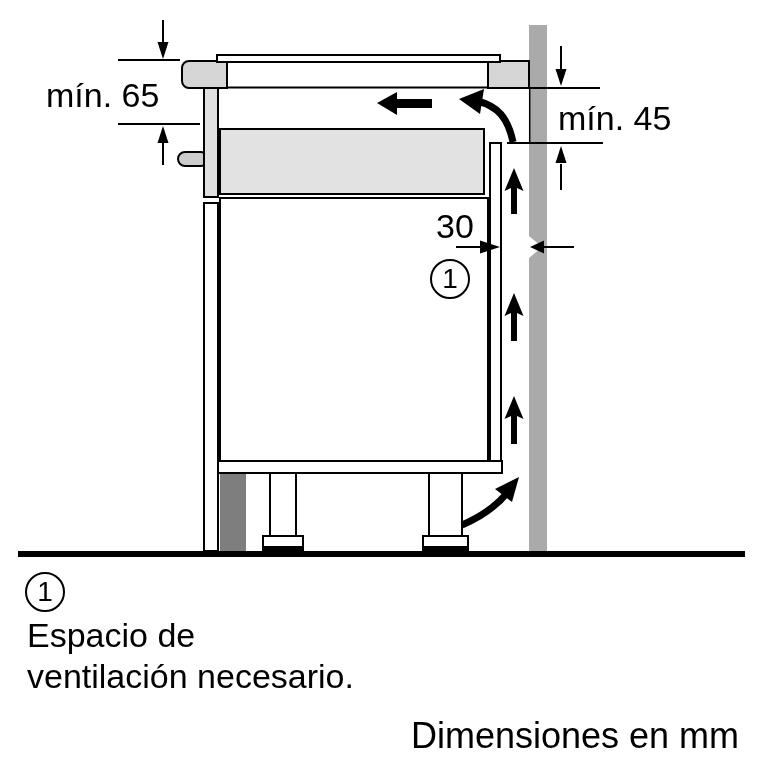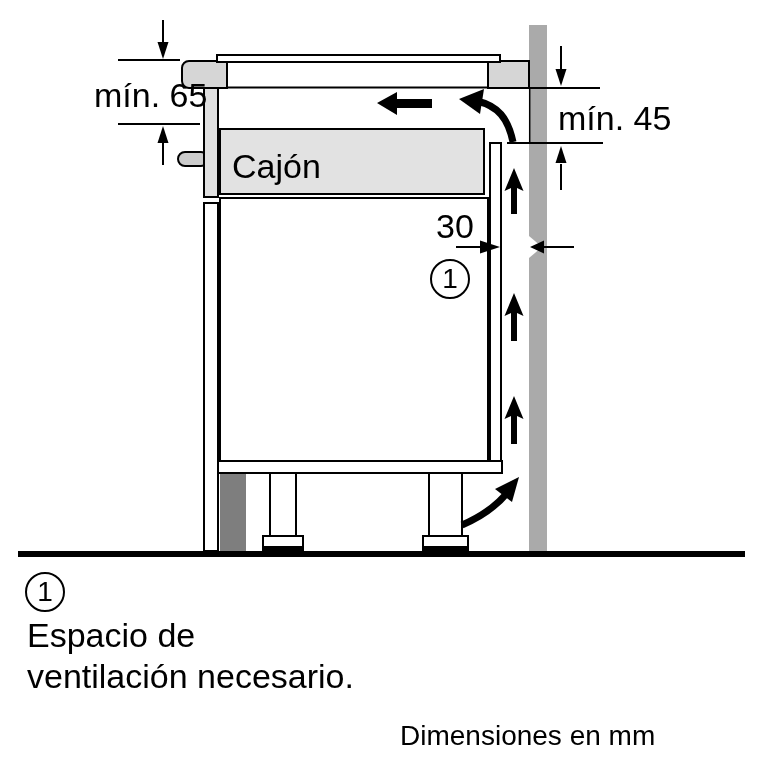--- a/index.html
+++ b/index.html
@@ -6,21 +6,21 @@
   body{width:760px;height:760px;overflow:hidden;
        font-family:"Liberation Sans", sans-serif;color:#000;}
   .stage{position:relative;width:760px;height:760px;}
   .stage svg{position:absolute;left:0;top:0;}
   .lbl{position:absolute;font-size:34px;line-height:34px;white-space:pre;}
   .callout{position:absolute;width:40px;height:40px;border:2.5px solid #000;
            border-radius:50%;box-sizing:border-box;display:flex;
            align-items:center;justify-content:center;
            font-size:28px;line-height:1;background:#fff;}
   .footer-note{position:absolute;left:400px;top:719px;width:350px;
-               text-align:left;font-size:28px;line-height:34px;}
+               text-align:center;font-size:36px;line-height:34px;}
 </style>
 </head>
 <body>
 
 <div class="stage">
 
   <svg width="760" height="760" viewBox="0 0 760 760">
 
     <g>
       <rect x="529" y="25" width="18" height="527" fill="#aaaaaa"></rect>
@@ -85,25 +85,24 @@
     </g>
 
     <g stroke="#000" stroke-width="2" fill="#000">
       <line x1="456" y1="247" x2="481" y2="247"></line>
       <polygon points="500,247 480,240.5 480,253.5" stroke="none"></polygon>
       <line x1="544" y1="247" x2="574" y2="247"></line>
       <polygon points="530,247 544,240.5 544,253.5" stroke="none"></polygon>
     </g>
   </svg>
 
-  <div class="lbl" style="left:46px;top:78px;margin-left:48px;">mín. 65</div>
+  <div class="lbl" style="left:46px;top:78px;">mín. 65</div>
 
   <div class="lbl" style="left:558px;top:101px;text-align:right;">mín. 45</div>
 
-  <div class="lbl" style="left:232px;top:149px;">Cajón</div>
 
   <div class="lbl" style="left:436px;top:209px;">30</div>
 
   <div class="callout" style="left:430px;top:259px;">
     <span>1</span>
   </div>
 
   <div class="callout" style="left:25px;top:572px;">
     <span>1</span>
   </div>

